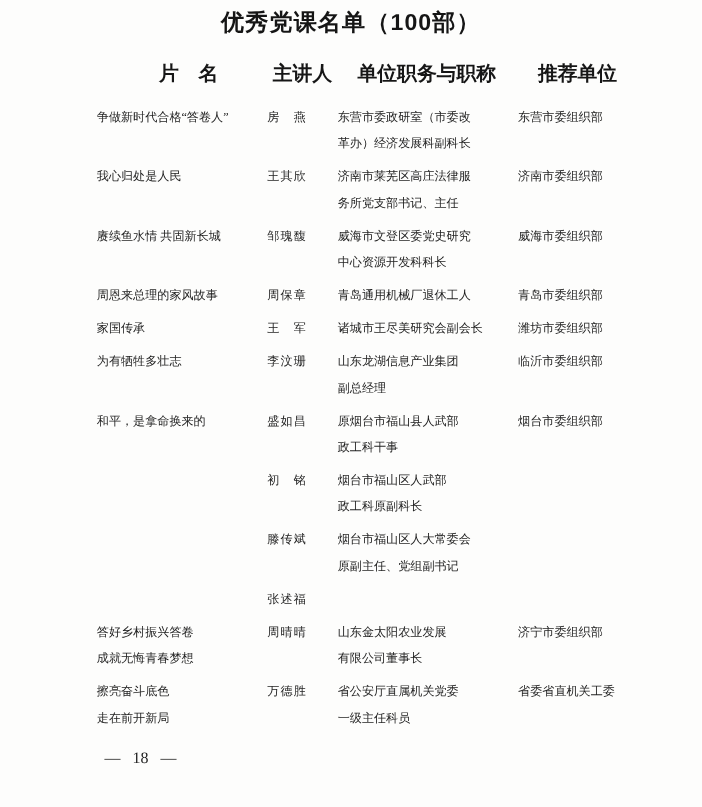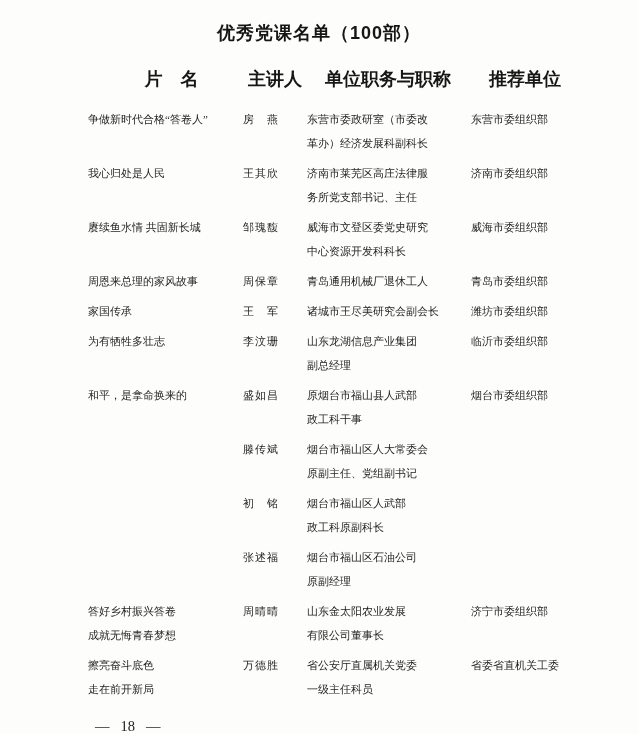--- a/index.html
+++ b/index.html
@@ -12,25 +12,25 @@
     width: 638px;
     height: 734px;
     background: #fdfdfc;
     color: #1e1e1e;
     font-family: "Liberation Serif", serif;
     overflow: hidden;
     box-sizing: border-box;
     padding-top: 8px;
   }
   .doc-title {
-    margin: 12px;
+    margin: 0;
     text-align: center;
     font-family: "Liberation Sans", sans-serif;
     font-weight: bold;
-    font-size: 18px;
+    font-size: 21px;
     line-height: 26px;
     letter-spacing: 1px;
     color: #151515;
   }
   .table-wrap {
     margin-left: 88px;
     margin-right: 26px;
   }
   .grid-row {
     display: grid;
@@ -192,49 +192,45 @@
             <div class="line">政工科干事</div>
           </div>
     <div class="cell c-rec">
             <div class="line">烟台市委组织部</div>
           </div>
   </div>
 
   <div class="grid-row row">
     <div class="cell c-film"></div>
     <div class="cell c-speaker">
+            <div class="line">初　铭</div>
+          </div>
+    <div class="cell c-unit">
+            <div class="line">烟台市福山区人武部</div>
+            <div class="line">政工科原副科长</div>
+          </div>
+    <div class="cell c-rec"></div>
+  </div>
+
+  <div class="grid-row row">
+    <div class="cell c-film"></div>
+    <div class="cell c-speaker">
             <div class="line">滕传斌</div>
           </div>
     <div class="cell c-unit">
             <div class="line">烟台市福山区人大常委会</div>
             <div class="line">原副主任、党组副书记</div>
           </div>
     <div class="cell c-rec"></div>
   </div>
 
   <div class="grid-row row">
     <div class="cell c-film"></div>
     <div class="cell c-speaker">
-            <div class="line">初　铭</div>
-          </div>
-    <div class="cell c-unit">
-            <div class="line">烟台市福山区人武部</div>
-            <div class="line">政工科原副科长</div>
-          </div>
-    <div class="cell c-rec"></div>
-  </div>
-
-  <div class="grid-row row">
-    <div class="cell c-film"></div>
-    <div class="cell c-speaker">
             <div class="line">张述福</div>
-          </div>
-    <div class="cell c-unit">
-            <div class="line">烟台市福山区石油公司</div>
-            <div class="line">原副经理</div>
           </div>
     <div class="cell c-rec"></div>
   </div>
 
   <div class="grid-row row">
     <div class="cell c-film">
             <div class="line">答好乡村振兴答卷</div>
             <div class="line">成就无悔青春梦想</div>
           </div>
     <div class="cell c-speaker">

